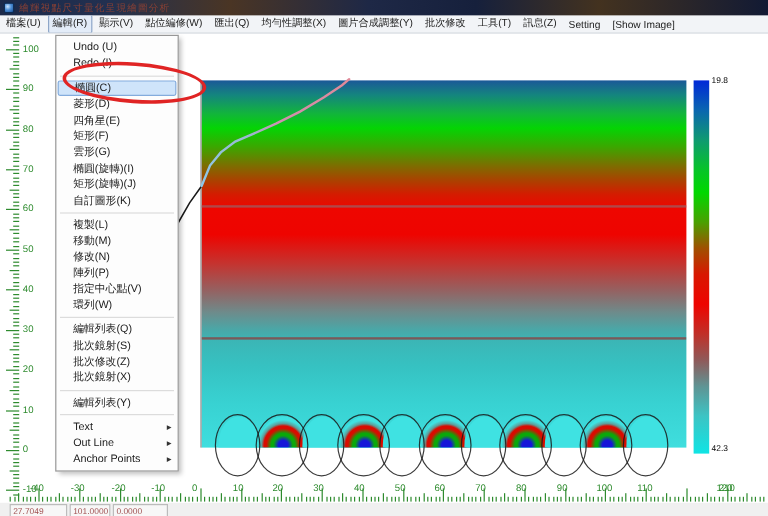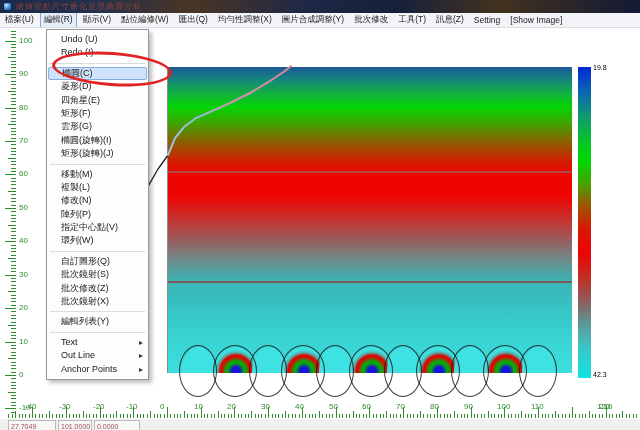--- a/index.html
+++ b/index.html
@@ -496,29 +496,30 @@
       <div class="ctx-item">Undo (U)</div>
       <div class="ctx-item">Redo (I)</div>
       <div class="ctx-sep"></div>
       <div class="ctx-item hl">橢圓(C)</div>
       <div class="ctx-item">菱形(D)</div>
       <div class="ctx-item">四角星(E)</div>
       <div class="ctx-item">矩形(F)</div>
       <div class="ctx-item">雲形(G)</div>
       <div class="ctx-item">橢圓(旋轉)(I)</div>
       <div class="ctx-item">矩形(旋轉)(J)</div>
+      <div class="ctx-item">自訂圖形(K)</div>
       <div class="ctx-sep"></div>
+      <div class="ctx-item">複製(L)</div>
       <div class="ctx-item">移動(M)</div>
-      <div class="ctx-item">複製(L)</div>
       <div class="ctx-item">修改(N)</div>
       <div class="ctx-item">陣列(P)</div>
       <div class="ctx-item">指定中心點(V)</div>
       <div class="ctx-item">環列(W)</div>
       <div class="ctx-sep"></div>
-      <div class="ctx-item">自訂圖形(Q)</div>
+      <div class="ctx-item">編輯列表(Q)</div>
       <div class="ctx-item">批次鏡射(S)</div>
       <div class="ctx-item">批次修改(Z)</div>
       <div class="ctx-item">批次鏡射(X)</div>
       <div class="ctx-sep"></div>
       <div class="ctx-item">編輯列表(Y)</div>
       <div class="ctx-sep"></div>
       <div class="ctx-item">Text<span class="submenu-arrow">▸</span></div>
       <div class="ctx-item">Out Line<span class="submenu-arrow">▸</span></div>
       <div class="ctx-item">Anchor Points<span class="submenu-arrow">▸</span></div>
     </div>

